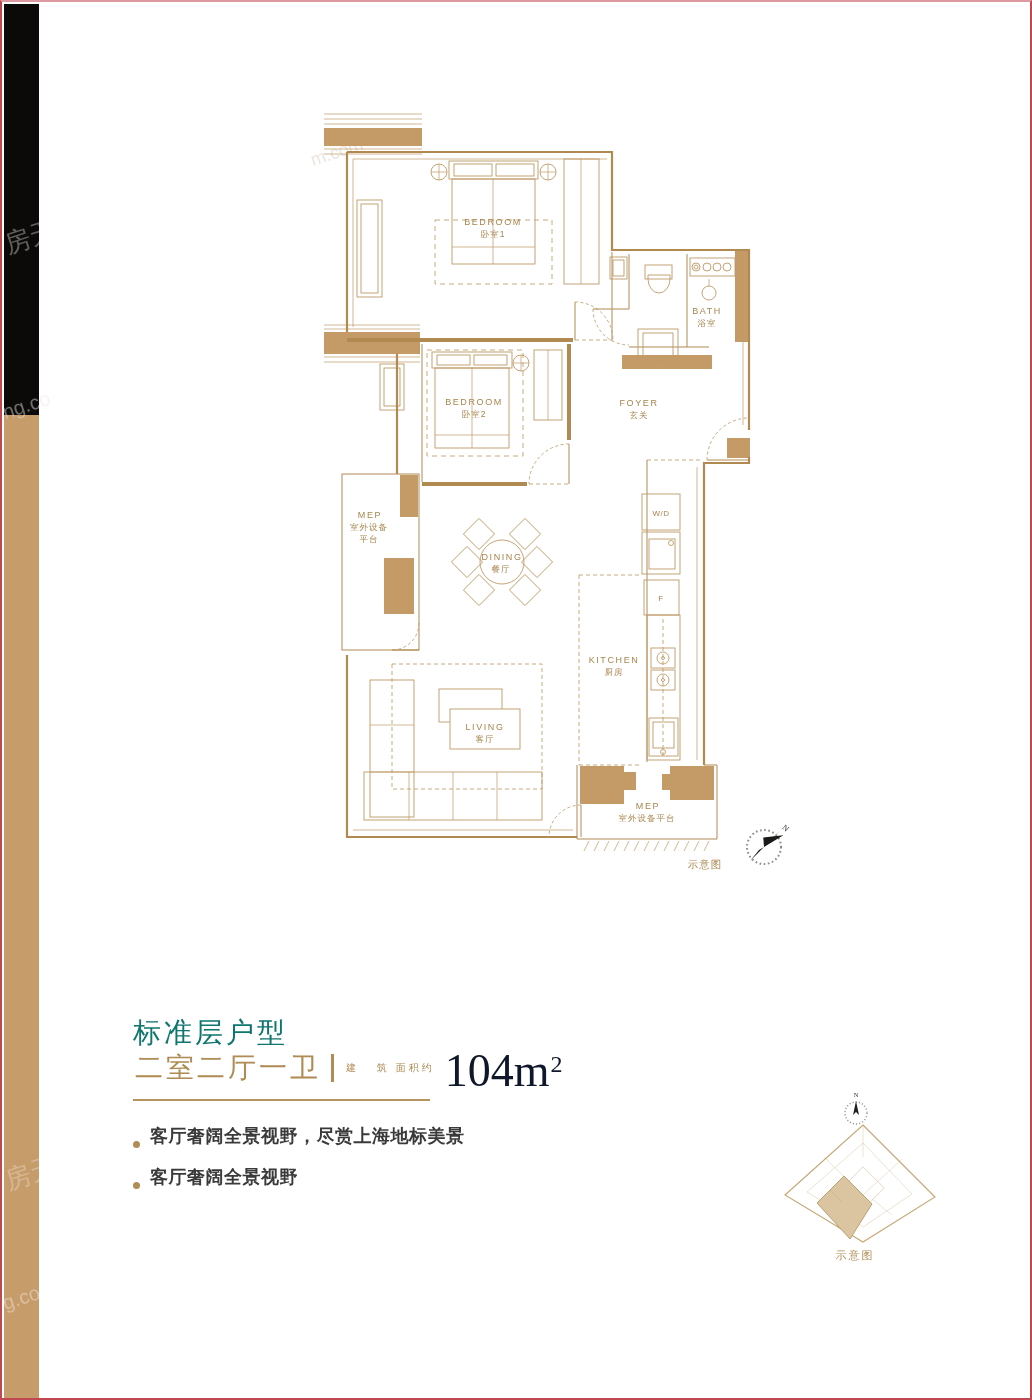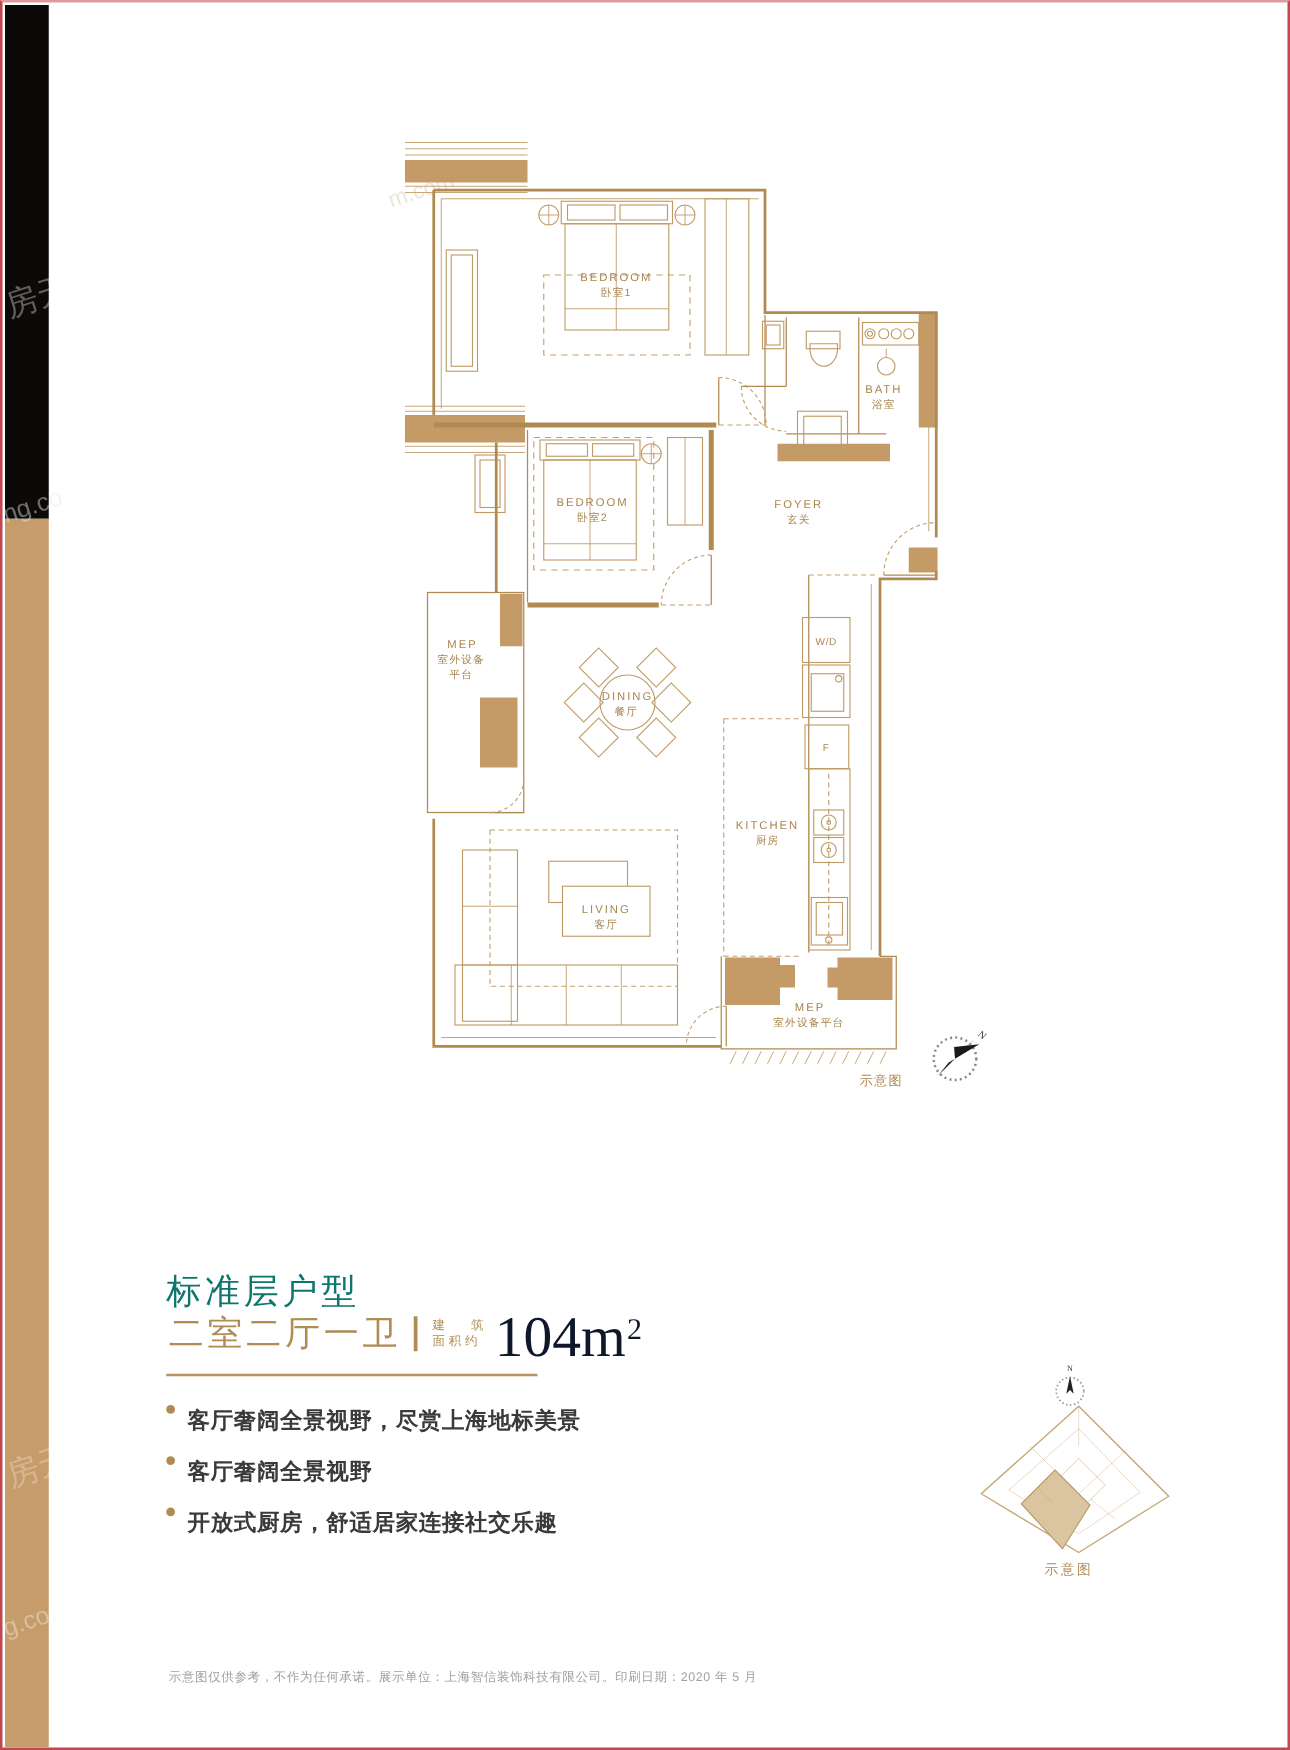--- a/index.html
+++ b/index.html
@@ -42,30 +42,30 @@
   text.sch{font-family:"Liberation Sans",sans-serif;font-size:10.5px;letter-spacing:1px;
           fill:#ab8750;text-anchor:middle;}
   text.north{font-family:"Liberation Serif",serif;font-size:8px;fill:#333;text-anchor:middle;}
 
   
   .summary-title{position:absolute;left:131px;top:1012px;font-family:"Liberation Serif",serif;
      font-size:28px;letter-spacing:3px;color:#0f766e;}
   .summary-line2{position:absolute;left:133px;top:1042px;display:flex;align-items:center;color:#b08c55;}
   .layout-text{font-family:"Liberation Serif",serif;font-size:28px;letter-spacing:3px;color:#b08c55;}
   .area-divider{width:3px;height:28px;background:#b08c55;margin:0 12px 0 10px;}
-  .area-qualifier{display:flex;flex-direction:column;justify-content:center;}
+  .area-qualifier{display:flex;flex-direction:row;justify-content:center;margin-right:10px;}
   .area-qualifier span{font-family:"Liberation Sans",sans-serif;font-size:10px;color:#b08c55;
      letter-spacing:3px;line-height:13px;white-space:nowrap;}
   .area-qualifier .q1{letter-spacing:9px;}
   .area-value{font-family:"Liberation Serif",serif;font-size:46px;color:#0f172a;line-height:40px;}
   .area-value sup{font-size:24px;vertical-align:14px;margin-left:1px;}
   .rule{position:absolute;left:131px;top:1097px;width:297px;height:2px;background:#b6945f;}
 
   .features{position:absolute;left:131px;top:1122px;list-style:none;margin:0;padding:0;}
-  .features li{display:flex;align-items:flex-start;margin-bottom:17px;
+  .features li{display:flex;align-items:flex-end;margin-bottom:17px;
      font-family:"Liberation Serif",serif;font-weight:700;font-size:18px;color:#3a3a3a;
      letter-spacing:0.5px;}
   .bullet-dot{width:7px;height:7px;border-radius:50%;background:#b08c55;margin-right:10px;flex:0 0 auto;}
 
   .fine-print{position:absolute;left:133px;top:1333px;font-family:"Liberation Sans",sans-serif;
      font-size:10px;color:#a0a0a0;letter-spacing:0.5px;}
 
   .kp-label{font-family:"Liberation Sans",sans-serif;font-size:11px;letter-spacing:2px;
      fill:#b08c55;text-anchor:middle;}
   .kp-line{stroke:#c6a775;fill:none;}
@@ -317,21 +317,16 @@
 
   <ul class="features">
     <li>
         <span class="bullet-dot"></span>
         <span>客厅奢阔全景视野，尽赏上海地标美景</span>
       </li>
     <li>
         <span class="bullet-dot"></span>
         <span>客厅奢阔全景视野</span>
       </li>
-    <li>
-        <span class="bullet-dot"></span>
-        <span>开放式厨房，舒适居家连接社交乐趣</span>
-      </li>
   </ul>
 
-  <div class="fine-print">示意图仅供参考，不作为任何承诺。展示单位：上海智信装饰科技有限公司。印刷日期：2020 年 5 月</div>
 
 </div>
 
 </body></html>

